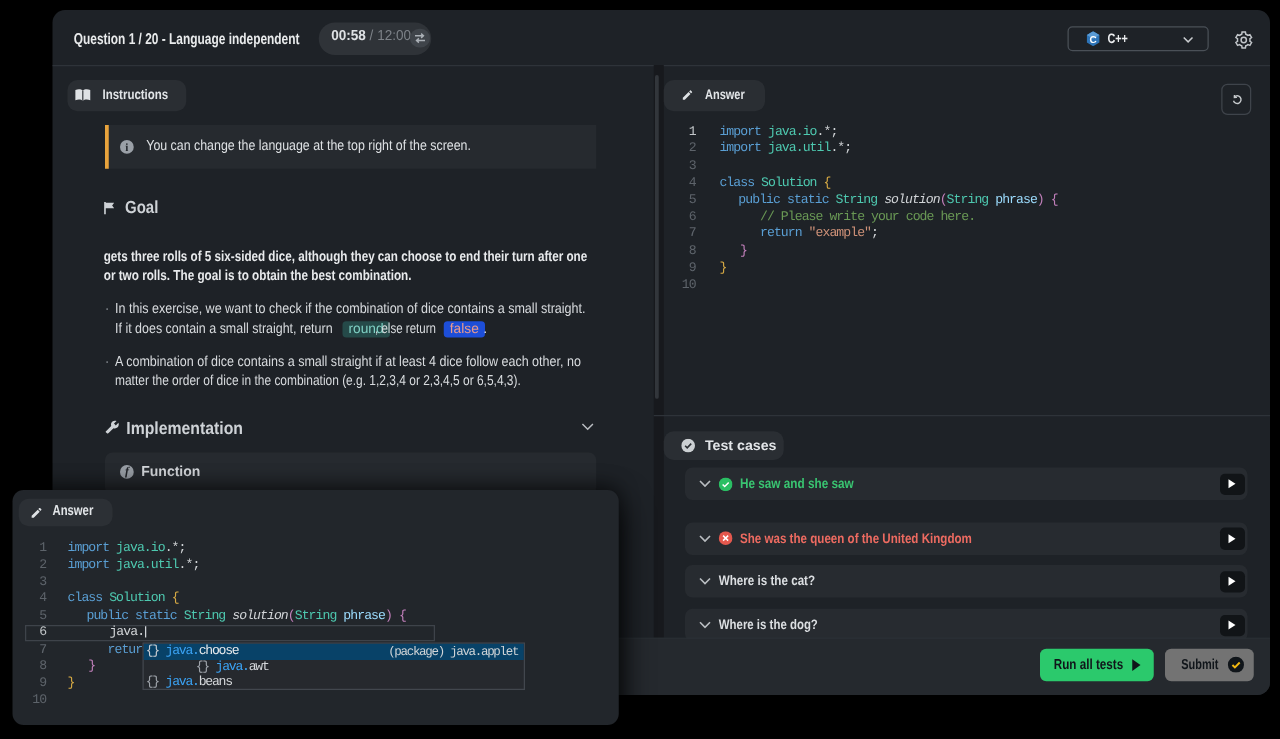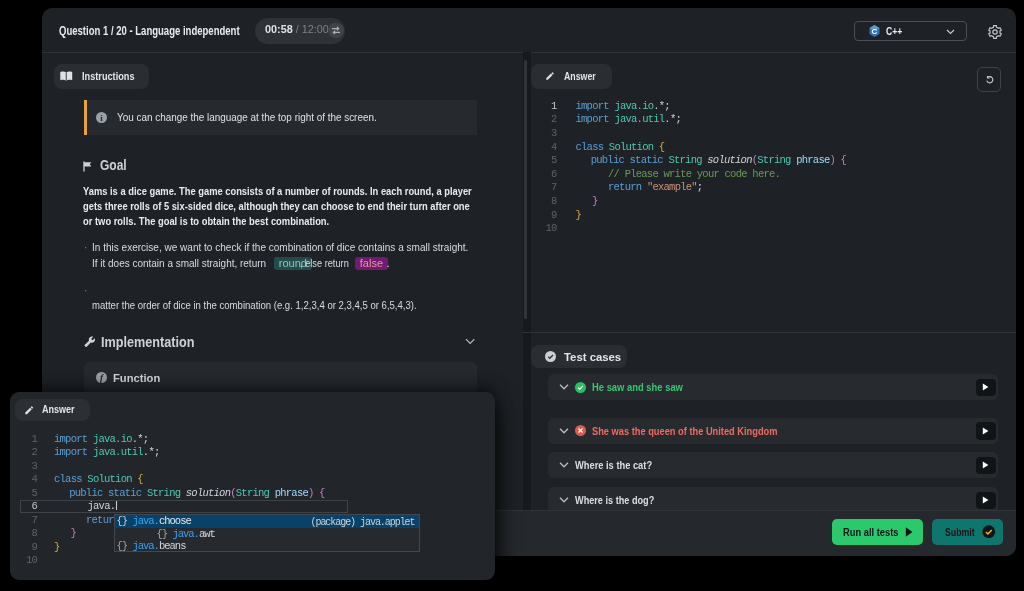--- a/index.html
+++ b/index.html
@@ -60,33 +60,33 @@
     <span style="position:absolute;left:9px;top:12px;width:11px;height:11px;border-radius:6px;background:#9aa0a7;color:#262a2f;font-size:9px;font-weight:bold;display:flex;align-items:center;justify-content:center;font-family:'Liberation Serif',serif;">i</span>
     <div class="abs" style="left:30px;top:10.5px;font-size:11.5px;color:#dee1e4;white-space:nowrap;"><span id="sx_banner" style="display:inline-block;transform:scaleX(0.8618);transform-origin:0 0;">You can change the language at the top right of the screen.</span></div>
   </div>
 
   <svg class="abs" style="left:41.3px;top:151.7px;" width="9" height="13" viewBox="0 0 11 13">
     <path d="M1.2 0.5 L1.2 12.5" stroke="#ced2d6" stroke-width="1.6"></path>
     <path d="M1.2 1.3 H10.2 L8.2 3.9 L10.2 6.5 H1.2 Z" fill="#ced2d6"></path>
   </svg>
   <div class="abs" style="left:57.7px;top:149.4px;font-size:14px;font-weight:bold;color:#ced2d6;white-space:nowrap;"><span id="sx_goal" style="display:inline-block;transform:scaleX(0.8581);transform-origin:0 0;">Goal</span></div>
 
-  <div class="abs" style="left:41.3px;top:176.1px;font-size:11.5px;font-weight:bold;color:#e8eaec;line-height:14.6px;white-space:nowrap;"><span id="sx_p1" style="display:inline-block;transform:scaleX(0.8121);transform-origin:0 0;">Yams is a dice game. The game consists of a number of rounds. In each round, a player</span></div>
   <div class="abs" style="left:41.3px;top:190.7px;font-size:11.5px;font-weight:bold;color:#e8eaec;line-height:14.6px;white-space:nowrap;"><span id="sx_p2" style="display:inline-block;transform:scaleX(0.8113);transform-origin:0 0;">gets three rolls of 5 six-sided dice, although they can choose to end their turn after one</span></div>
   <div class="abs" style="left:41.3px;top:205.8px;font-size:11.5px;font-weight:bold;color:#e8eaec;line-height:14.6px;white-space:nowrap;"><span id="sx_p3" style="display:inline-block;transform:scaleX(0.8146);transform-origin:0 0;">or two rolls. The goal is to obtain the best combination.</span></div>
 
   <div class="abs" style="left:41.8px;top:232.5px;font-size:11.5px;color:#7d8288;">·</div>
   <div class="abs" style="left:50.3px;top:232.7px;font-size:11.5px;color:#d9dcdf;white-space:nowrap;"><span id="sx_b1l1" style="display:inline-block;transform:scaleX(0.8724);transform-origin:0 0;">In this exercise, we want to check if the combination of dice contains a small straight.</span></div>
   <div class="abs" style="left:50.3px;top:248.6px;font-size:11.5px;color:#d9dcdf;white-space:nowrap;"><span id="sx_b1l2a" style="display:inline-block;transform:scaleX(0.8672);transform-origin:0 0;">If it does contain a small straight, return</span></div>
   <div class="abs chip" style="left:231.8px;top:249px;background:#254a49;color:#7fd0c4;">round</div>
   <div class="abs" style="left:257.7px;top:248.6px;font-size:11.5px;color:#d9dcdf;white-space:nowrap;"><span id="sx_b1l2b" style="display:inline-block;transform:scaleX(0.8033);transform-origin:0 0;">, else return</span></div>
-  <div class="abs chip" style="left:312.8px;top:249px;background:#701a75;color:#e89a8e;">false</div>
+  <div class="abs chip" style="left:312.8px;top:249px;background:#1d4ed8;color:#e89a8e;">false</div>
   <div class="abs" style="left:344.6px;top:248.6px;font-size:11.5px;color:#d9dcdf;">.</div>
 
   <div class="abs" style="left:41.8px;top:275.9px;font-size:11.5px;color:#7d8288;">·</div>
+  <div class="abs" style="left:50.3px;top:276.1px;font-size:11.5px;color:#d9dcdf;white-space:nowrap;"><span id="sx_b2l1" style="display:inline-block;transform:scaleX(0.8715);transform-origin:0 0;">A combination of dice contains a small straight if at least 4 dice follow each other, no</span></div>
   <div class="abs" style="left:50.3px;top:291.2px;font-size:11.5px;color:#d9dcdf;white-space:nowrap;"><span id="sx_b2l2" style="display:inline-block;transform:scaleX(0.8312);transform-origin:0 0;">matter the order of dice in the combination (e.g. 1,2,3,4 or 2,3,4,5 or 6,5,4,3).</span></div>
 
   <svg class="abs" style="left:42px;top:327.5px;" width="11.5" height="11.5" viewBox="0 0 24 24" fill="#ced2d6">
     <path transform="scale(-1,1) translate(-24,0)" d="M22.7 19l-9.1-9.1c.9-2.3.4-5-1.5-6.9-2-2-5-2.4-7.4-1.3L9 6 6 9 1.6 4.7C.4 7.1.9 10.1 2.9 12.1c1.9 1.9 4.6 2.4 6.9 1.5l9.1 9.1c.4.4 1 .4 1.4 0l2.3-2.3c.5-.4.5-1 .1-1.4z"></path>
   </svg>
   <div class="abs" style="left:58.7px;top:325.5px;font-size:14px;font-weight:bold;color:#ced2d6;white-space:nowrap;"><span id="sx_impl" style="display:inline-block;transform:scaleX(0.9029);transform-origin:0 0;">Implementation</span></div>
   <svg class="abs" style="left:423.1px;top:329.5px;" width="10.3" height="7" viewBox="0 0 11 7">
     <path d="M1 1 L5.5 5.5 L10 1" stroke="#b9bdc1" stroke-width="1.3" fill="none"></path>
   </svg>
 
@@ -203,21 +203,21 @@
 
   <div class="abs" style="left:0;top:501.5px;width:974px;height:46.5px;background:#25292e;border-top:1px solid #2f343a;border-radius:0 0 10px 10px;box-sizing:border-box;"></div>
   <div class="abs" style="left:790px;top:510.5px;width:91px;height:26px;border-radius:5px;background:#2bc96c;">
     <div class="abs" style="left:11px;top:0;height:26px;display:flex;align-items:center;">
       <span id="sx_runall" style="display:inline-block;transform:scaleX(0.8118);transform-origin:0 50%;font-size:11.5px;font-weight:bold;color:#10151a;white-space:nowrap;">Run all tests</span>
     </div>
     <svg width="8" height="10" viewBox="0 0 8 10" style="position:absolute;right:10px;top:8px;">
         <polygon points="0.8,0.3 7.4,5 0.8,9.7" fill="#10151a"></polygon>
       </svg>
   </div>
-  <div class="abs" style="left:890px;top:510.5px;width:71.3px;height:26px;border-radius:5px;background:#0f766e;">
+  <div class="abs" style="left:890px;top:510.5px;width:71.3px;height:26px;border-radius:5px;background:#737373;">
     <div class="abs" style="left:12.5px;top:0;height:26px;display:flex;align-items:center;">
       <span id="sx_submit" style="display:inline-block;transform:scaleX(0.7615);transform-origin:0 50%;font-size:11.5px;font-weight:bold;color:#10151a;white-space:nowrap;">Submit</span>
     </div>
     <svg width="13.5" height="13.5" viewBox="0 0 13 13" style="position:absolute;right:7.5px;top:6.3px;">
       <circle cx="6.5" cy="6.5" r="6.2" fill="#10151a"></circle>
       <path d="M3.8 6.7 L5.7 8.6 L9.4 4.8" stroke="#f1b711" stroke-width="1.5" fill="none"></path>
     </svg>
   </div>
 </div>
 

